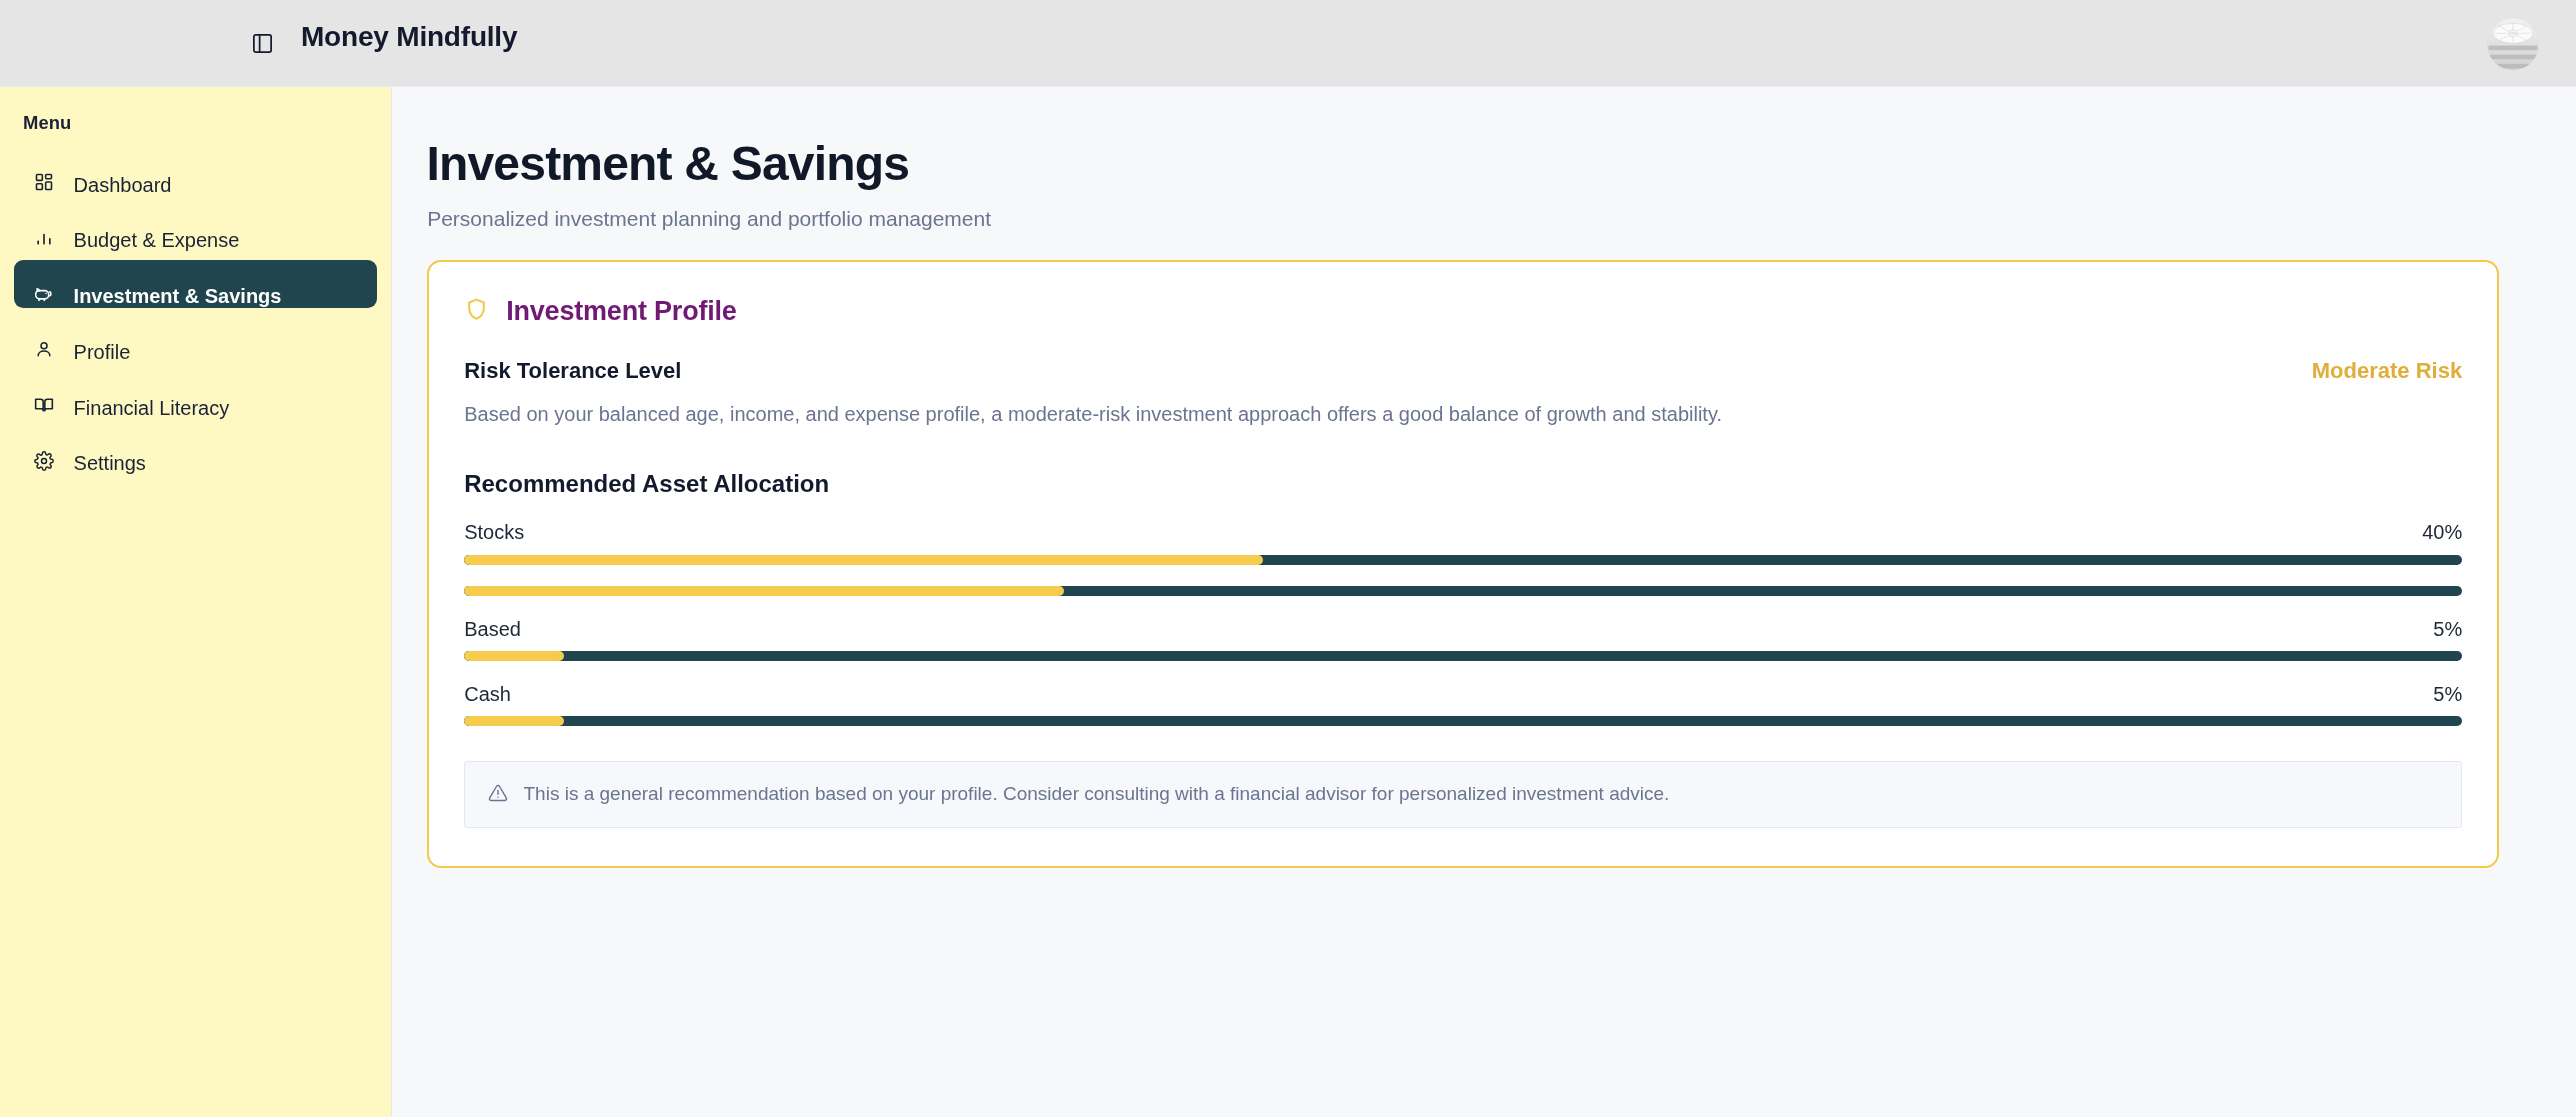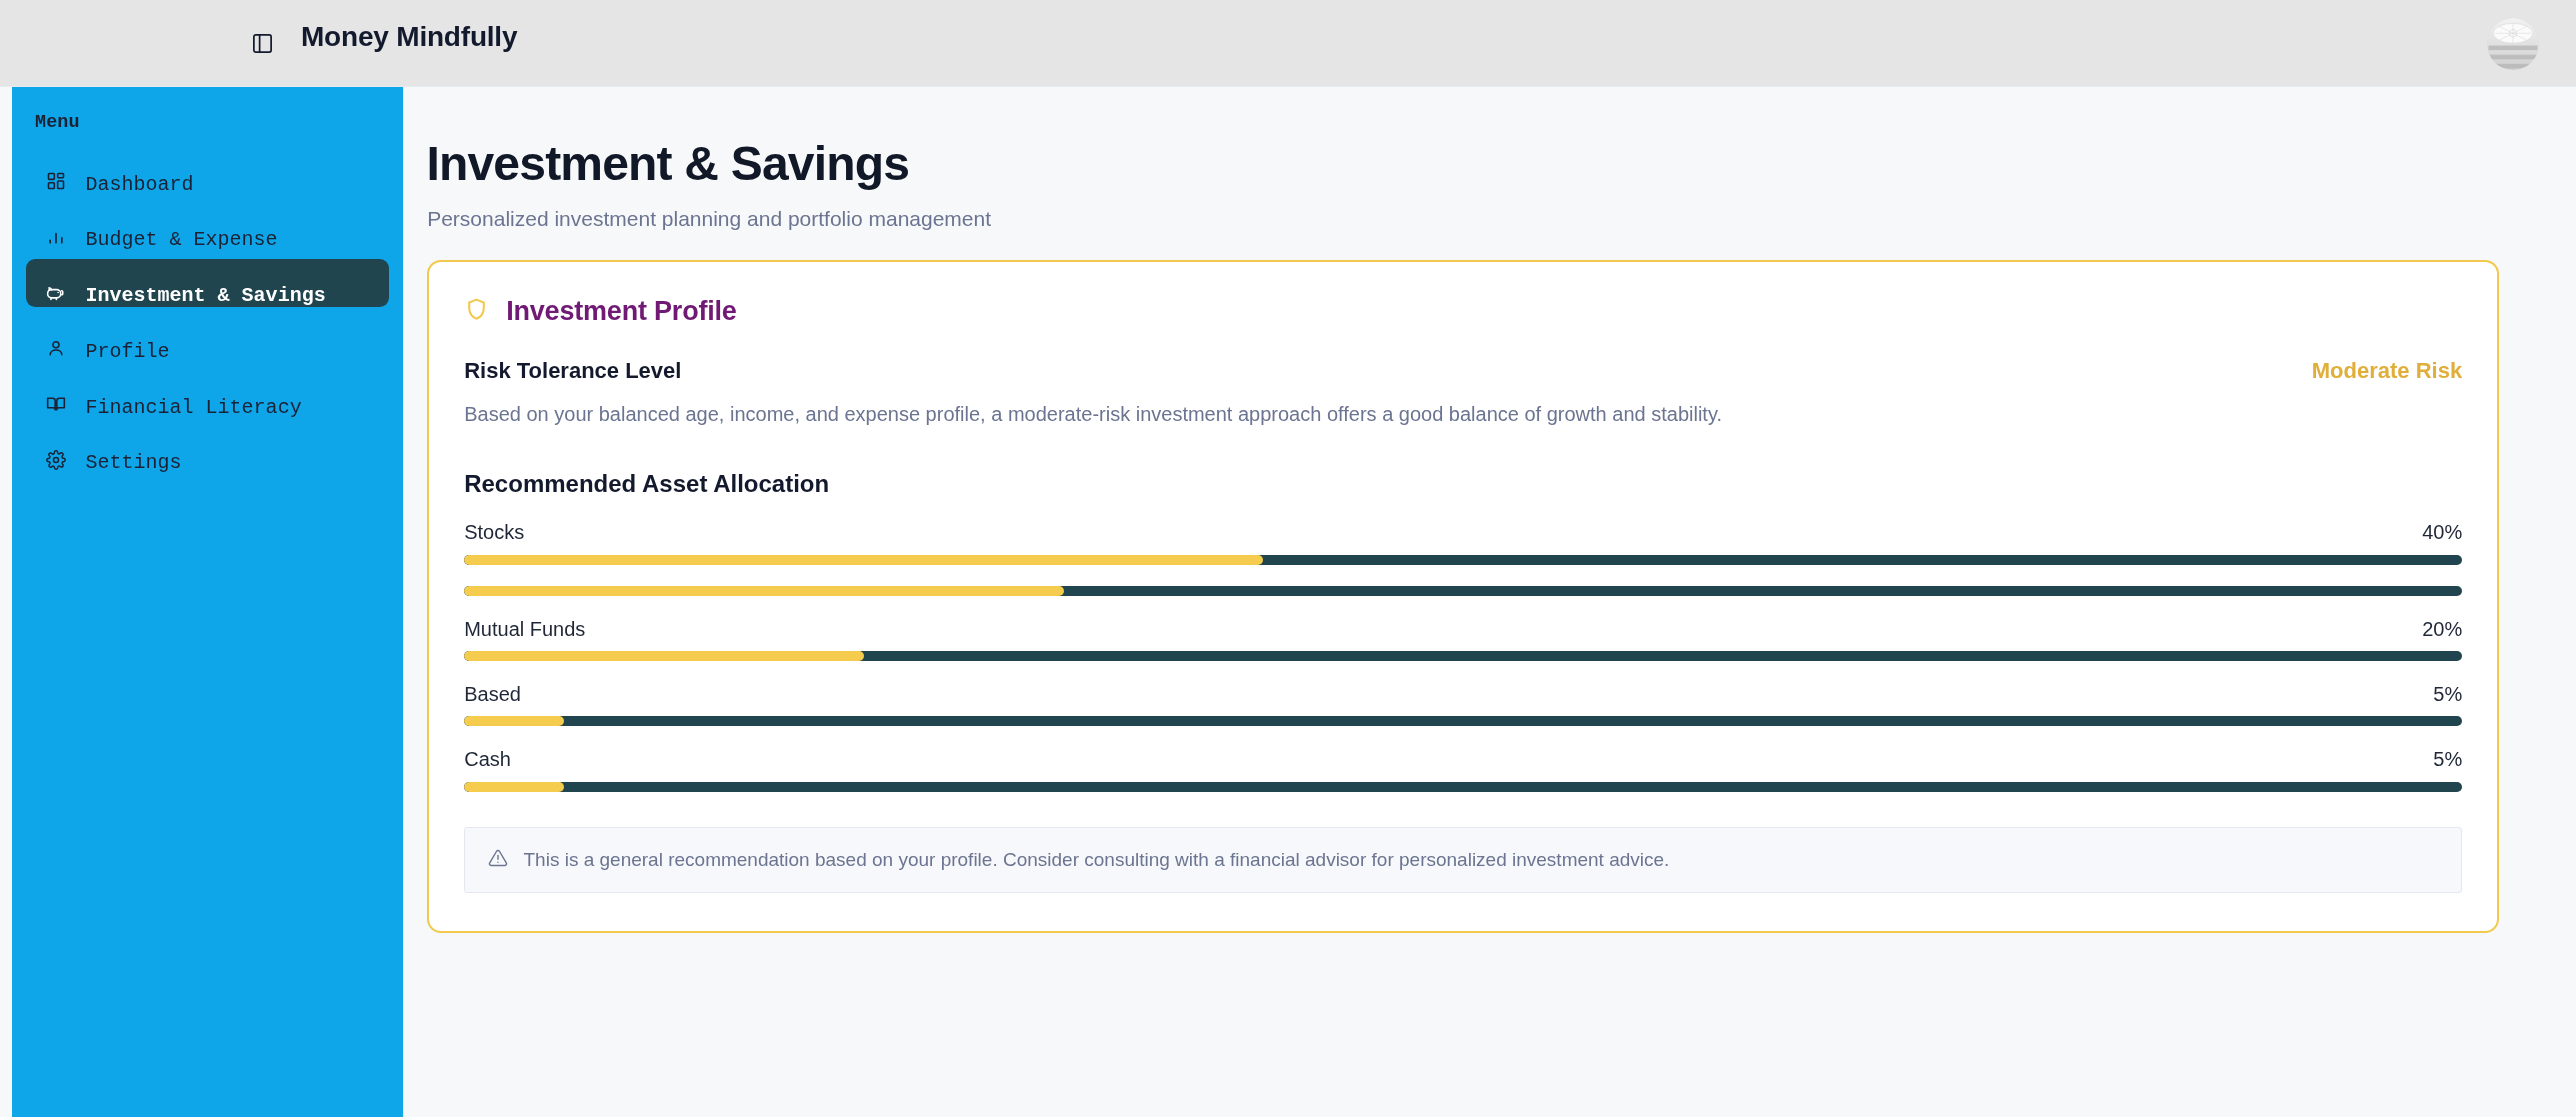--- a/index.html
+++ b/index.html
@@ -32,25 +32,24 @@
   .avatar {
     position: absolute; right: 37px; top: 17.6px;
     width: 52px; height: 52px; border-radius: 50%;
     overflow: hidden; cursor: pointer;
     background: #dcdcdc;
   }
   .avatar svg { display: block; }
 
   
   .sidebar {
-    position: absolute; left: 12px; top: 87px; width: 392px; height: 1031px;
-    background: #0ea5e9;
+    position: absolute; left: 0; top: 87px; width: 392px; height: 1031px;
+    background: #fef9c3;
     border-right: 1.5px solid #e7eaf0;
     padding-top: 24.5px;
-    font-family: Liberation Mono, monospace;
   }
   .menu-label {
     font-size: 18.4px; font-weight: bold; color: #1b2235;
     margin: 0 0 15.3px 23px; letter-spacing: 0.1px;
   }
   .nav-item {
     display: flex; align-items: flex-end;
     height: 48px; margin: 0 14px 7.7px 14px;
     padding-left: 15.3px; border-radius: 9.2px;
     cursor: pointer; color: #1b2235;
@@ -282,29 +281,20 @@
             <div class="fill" style="width: 40%;"></div>
           </div>
         </div>
 
         <div class="bar-row">
           <div class="track">
             <div class="fill" style="width: 30%;"></div>
           </div>
         </div>
 
-        <div class="bar-row">
-          <div class="bar-top">
-            <span class="bar-name">Mutual Funds</span>
-            <span class="bar-val">20%</span>
-          </div>
-          <div class="track">
-            <div class="fill" style="width: 20%;"></div>
-          </div>
-        </div>
 
         <div class="bar-row">
           <div class="bar-top">
             <span class="bar-name">Based</span>
             <span class="bar-val">5%</span>
           </div>
           <div class="track">
             <div class="fill" style="width: 5%;"></div>
           </div>
         </div>

